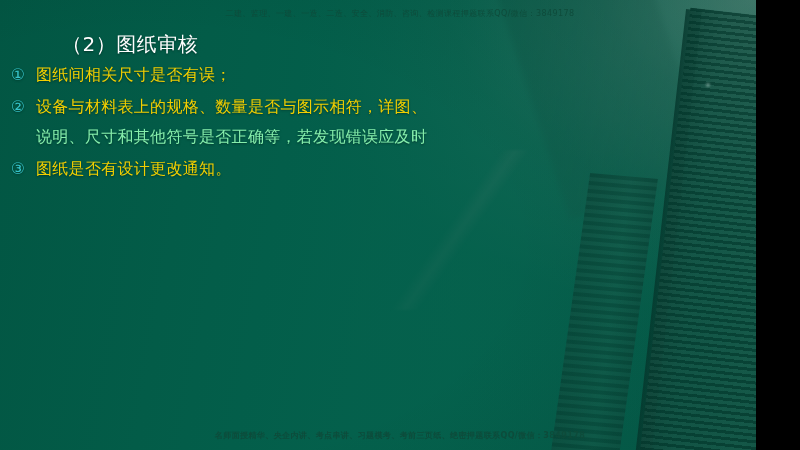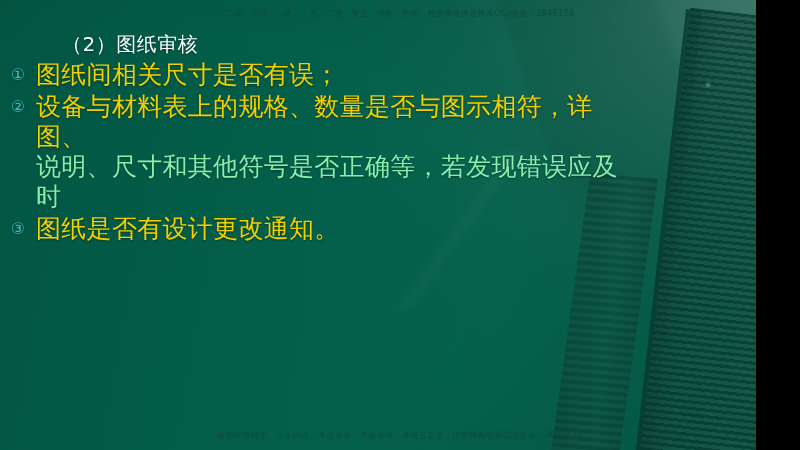--- a/index.html
+++ b/index.html
@@ -152,21 +152,21 @@
     left: 0;
     width: 800px;
     text-align: center;
     color: rgba(14,74,58,0.92);
     font-size: 8px;
     letter-spacing: 0.4px;
     white-space: nowrap;
     font-family: "DejaVu Sans", "Liberation Sans", sans-serif;
   }
   .banner-top { top: 8px; }
-  .banner-bottom { top: 430px; }
+  .banner-bottom { top: 430px; font-weight: bold; }
 
   
   .body {
     position: absolute;
     left: 0; top: 0;
     width: 620px;
   }
   .heading {
     position: absolute;
     left: 62px;
@@ -194,21 +194,21 @@
     width: 36px;
     text-align: center;
     color: #36c3c9;
     font-size: 16px;
     line-height: 30px;
     text-shadow: 0 1px 2px rgba(0,30,22,0.5);
     user-select: none;
   }
   .item-text {
     flex: 1 1 auto;
-    font-size: 25px;
+    font-size: 16px;
     line-height: 30px;
     letter-spacing: 0.3px;
     text-shadow: 0 1px 2px rgba(0,30,22,0.55);
   }
   .txt-yellow { color: #f2cf00; }
   .txt-white  { color: #86efac; }
   .cont {
     display: block;
   }
 </style>

